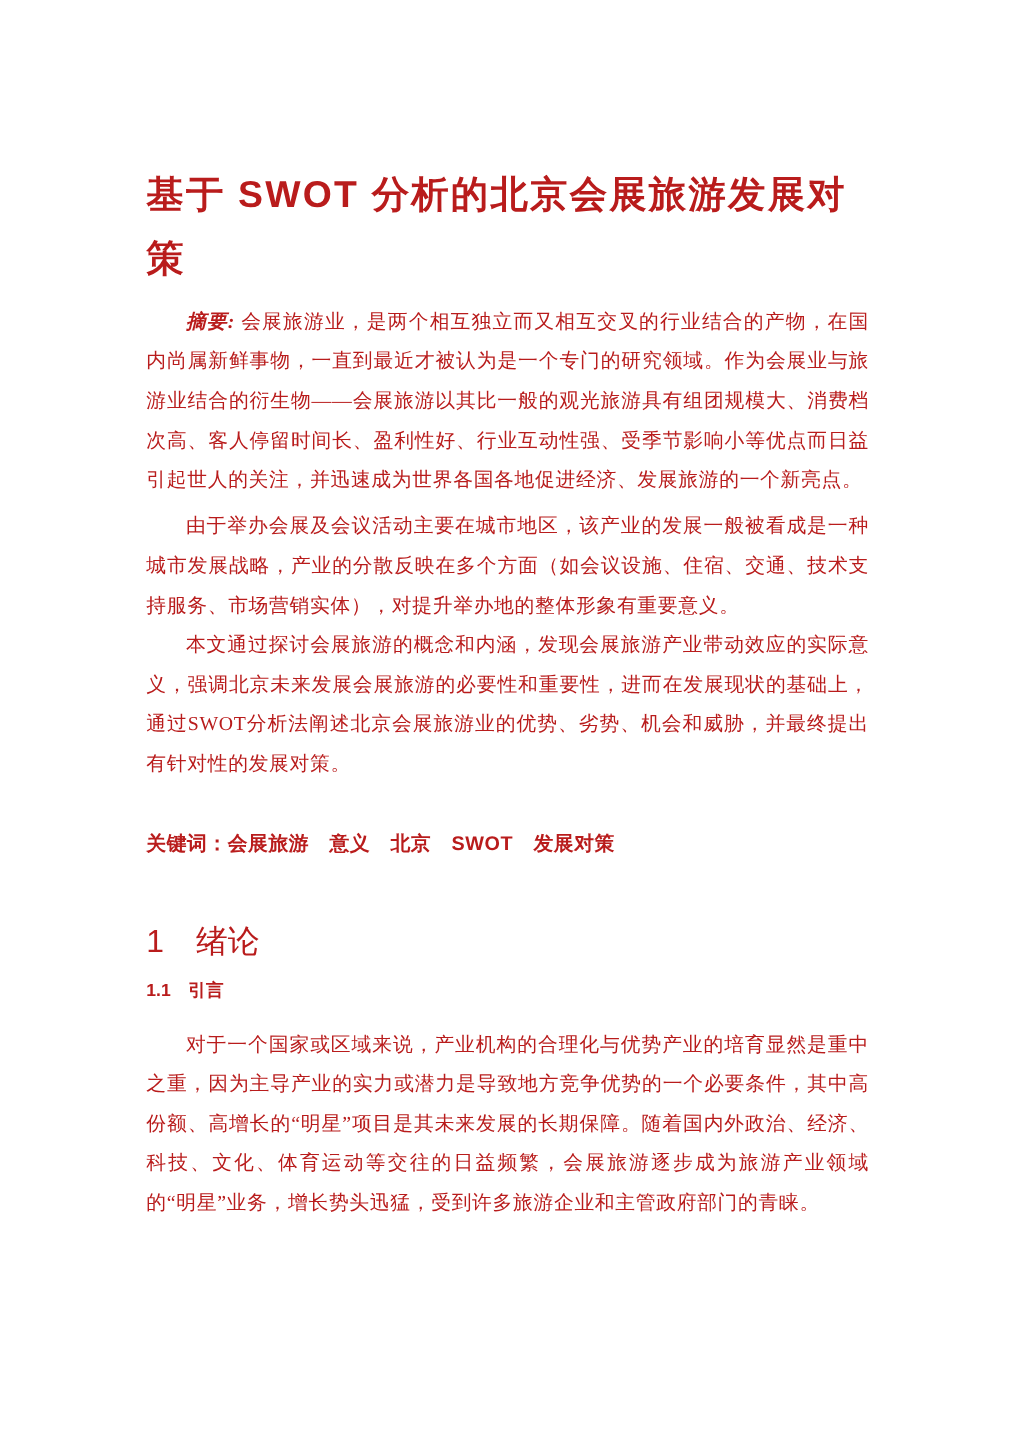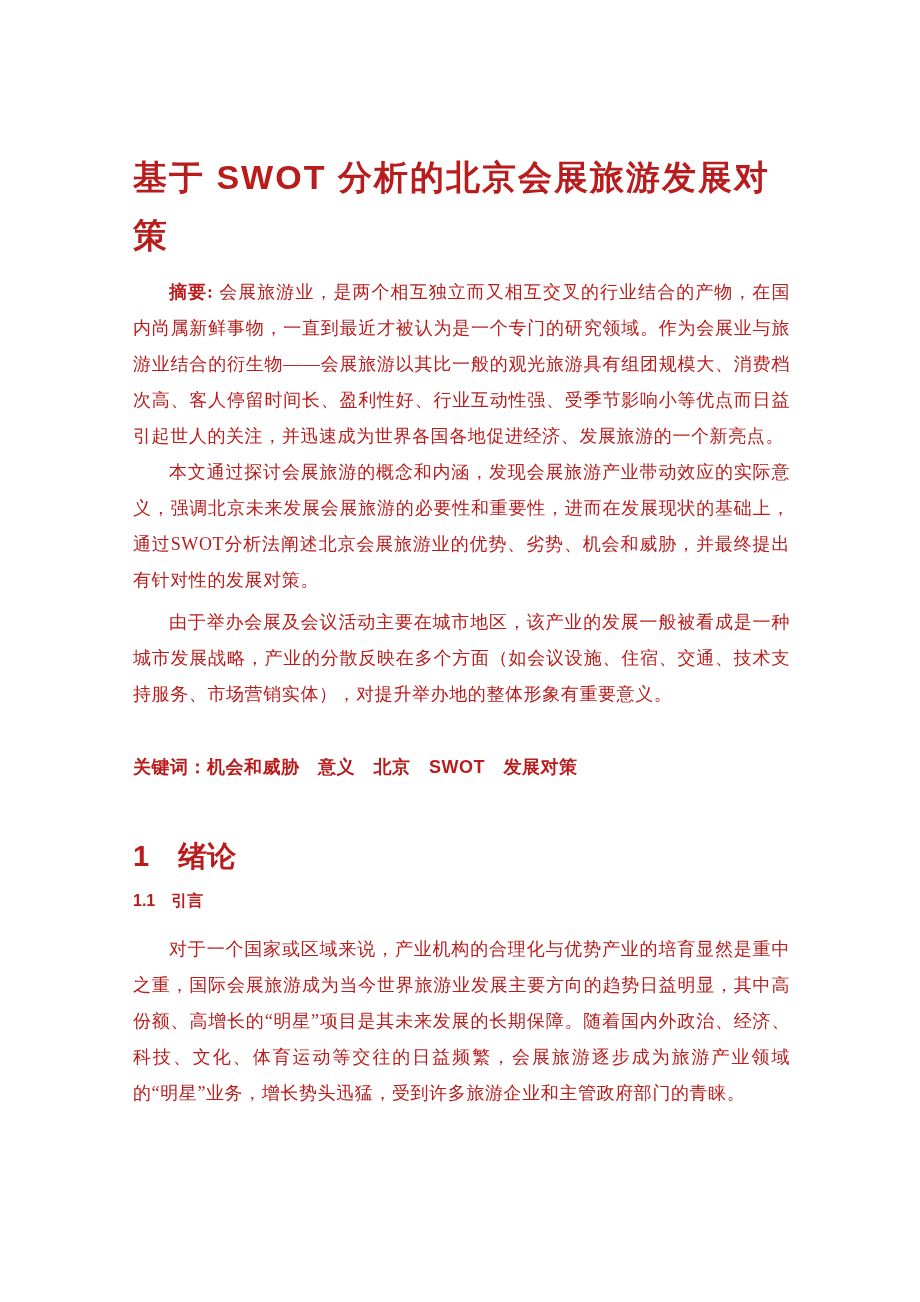--- a/index.html
+++ b/index.html
@@ -33,33 +33,33 @@
   .body-p {
     margin: 0;
     font-size: 18px;
     line-height: 36px;
     letter-spacing: 0.6px;
     text-align: justify;
     text-indent: 2em;
   }
   .p-abstract { margin-top: 10px; }
   .p-city     { margin-top: 6px; }
-  .abstract-label { font-weight: 700; }
+  .abstract-label { font-weight: 700; font-style: italic; }
   .keywords {
     margin: 37px 0 0 0;
     font-family: "Liberation Sans", "DejaVu Sans", sans-serif;
     font-weight: 700;
     font-size: 18px;
     line-height: 36px;
     letter-spacing: 0.5px;
   }
   .h-sec {
     margin: 50px 0 0 0;
     font-family: "Liberation Sans", "DejaVu Sans", sans-serif;
-    font-weight: 700;
+    font-weight: 400;
     font-size: 29px;
     line-height: 42px;
   }
   .h-sub {
     margin: 7px 0 0 0;
     font-family: "Liberation Sans", "DejaVu Sans", sans-serif;
     font-weight: 700;
     font-size: 16px;
     line-height: 34px;
   }
@@ -68,27 +68,27 @@
 </head>
 <body>
 
 <div class="page">
   <div class="content">
 
     <h1 class="doc-title">基于 SWOT 分析的北京会展旅游发展对策</h1>
 
     <p class="body-p p-abstract"><b class="abstract-label">摘要:</b><span> 会展旅游业，是两个相互独立而又相互交叉的行业结合的产物，在国内尚属新鲜事物，一直到最近才被认为是一个专门的研究领域。作为会展业与旅游业结合的衍生物——会展旅游以其比一般的观光旅游具有组团规模大、消费档次高、客人停留时间长、盈利性好、行业互动性强、受季节影响小等优点而日益引起世人的关注，并迅速成为世界各国各地促进经济、发展旅游的一个新亮点。</span></p>
 
+    <p class="body-p p-city">由于举办会展及会议活动主要在城市地区，该产业的发展一般被看成是一种城市发展战略，产业的分散反映在多个方面（如会议设施、住宿、交通、技术支持服务、市场营销实体），对提升举办地的整体形象有重要意义。</p>
+
     <p class="body-p">本文通过探讨会展旅游的概念和内涵，发现会展旅游产业带动效应的实际意义，强调北京未来发展会展旅游的必要性和重要性，进而在发展现状的基础上，通过SWOT分析法阐述北京会展旅游业的优势、劣势、机会和威胁，并最终提出有针对性的发展对策。</p>
 
-    <p class="body-p p-city">由于举办会展及会议活动主要在城市地区，该产业的发展一般被看成是一种城市发展战略，产业的分散反映在多个方面（如会议设施、住宿、交通、技术支持服务、市场营销实体），对提升举办地的整体形象有重要意义。</p>
-
-    <p class="keywords">关键词：机会和威胁　意义　北京　SWOT　发展对策</p>
+    <p class="keywords">关键词：会展旅游　意义　北京　SWOT　发展对策</p>
 
     <h2 class="h-sec">1　绪论</h2>
 
     <h3 class="h-sub">1.1　引言</h3>
 
-    <p class="body-p p-intro1">对于一个国家或区域来说，产业机构的合理化与优势产业的培育显然是重中之重，国际会展旅游成为当今世界旅游业发展主要方向的趋势日益明显，其中高份额、高增长的“明星”项目是其未来发展的长期保障。随着国内外政治、经济、科技、文化、体育运动等交往的日益频繁，会展旅游逐步成为旅游产业领域的“明星”业务，增长势头迅猛，受到许多旅游企业和主管政府部门的青睐。</p>
+    <p class="body-p p-intro1">对于一个国家或区域来说，产业机构的合理化与优势产业的培育显然是重中之重，因为主导产业的实力或潜力是导致地方竞争优势的一个必要条件，其中高份额、高增长的“明星”项目是其未来发展的长期保障。随着国内外政治、经济、科技、文化、体育运动等交往的日益频繁，会展旅游逐步成为旅游产业领域的“明星”业务，增长势头迅猛，受到许多旅游企业和主管政府部门的青睐。</p>
 
 
   </div>
 </div>
 
 </body></html>

